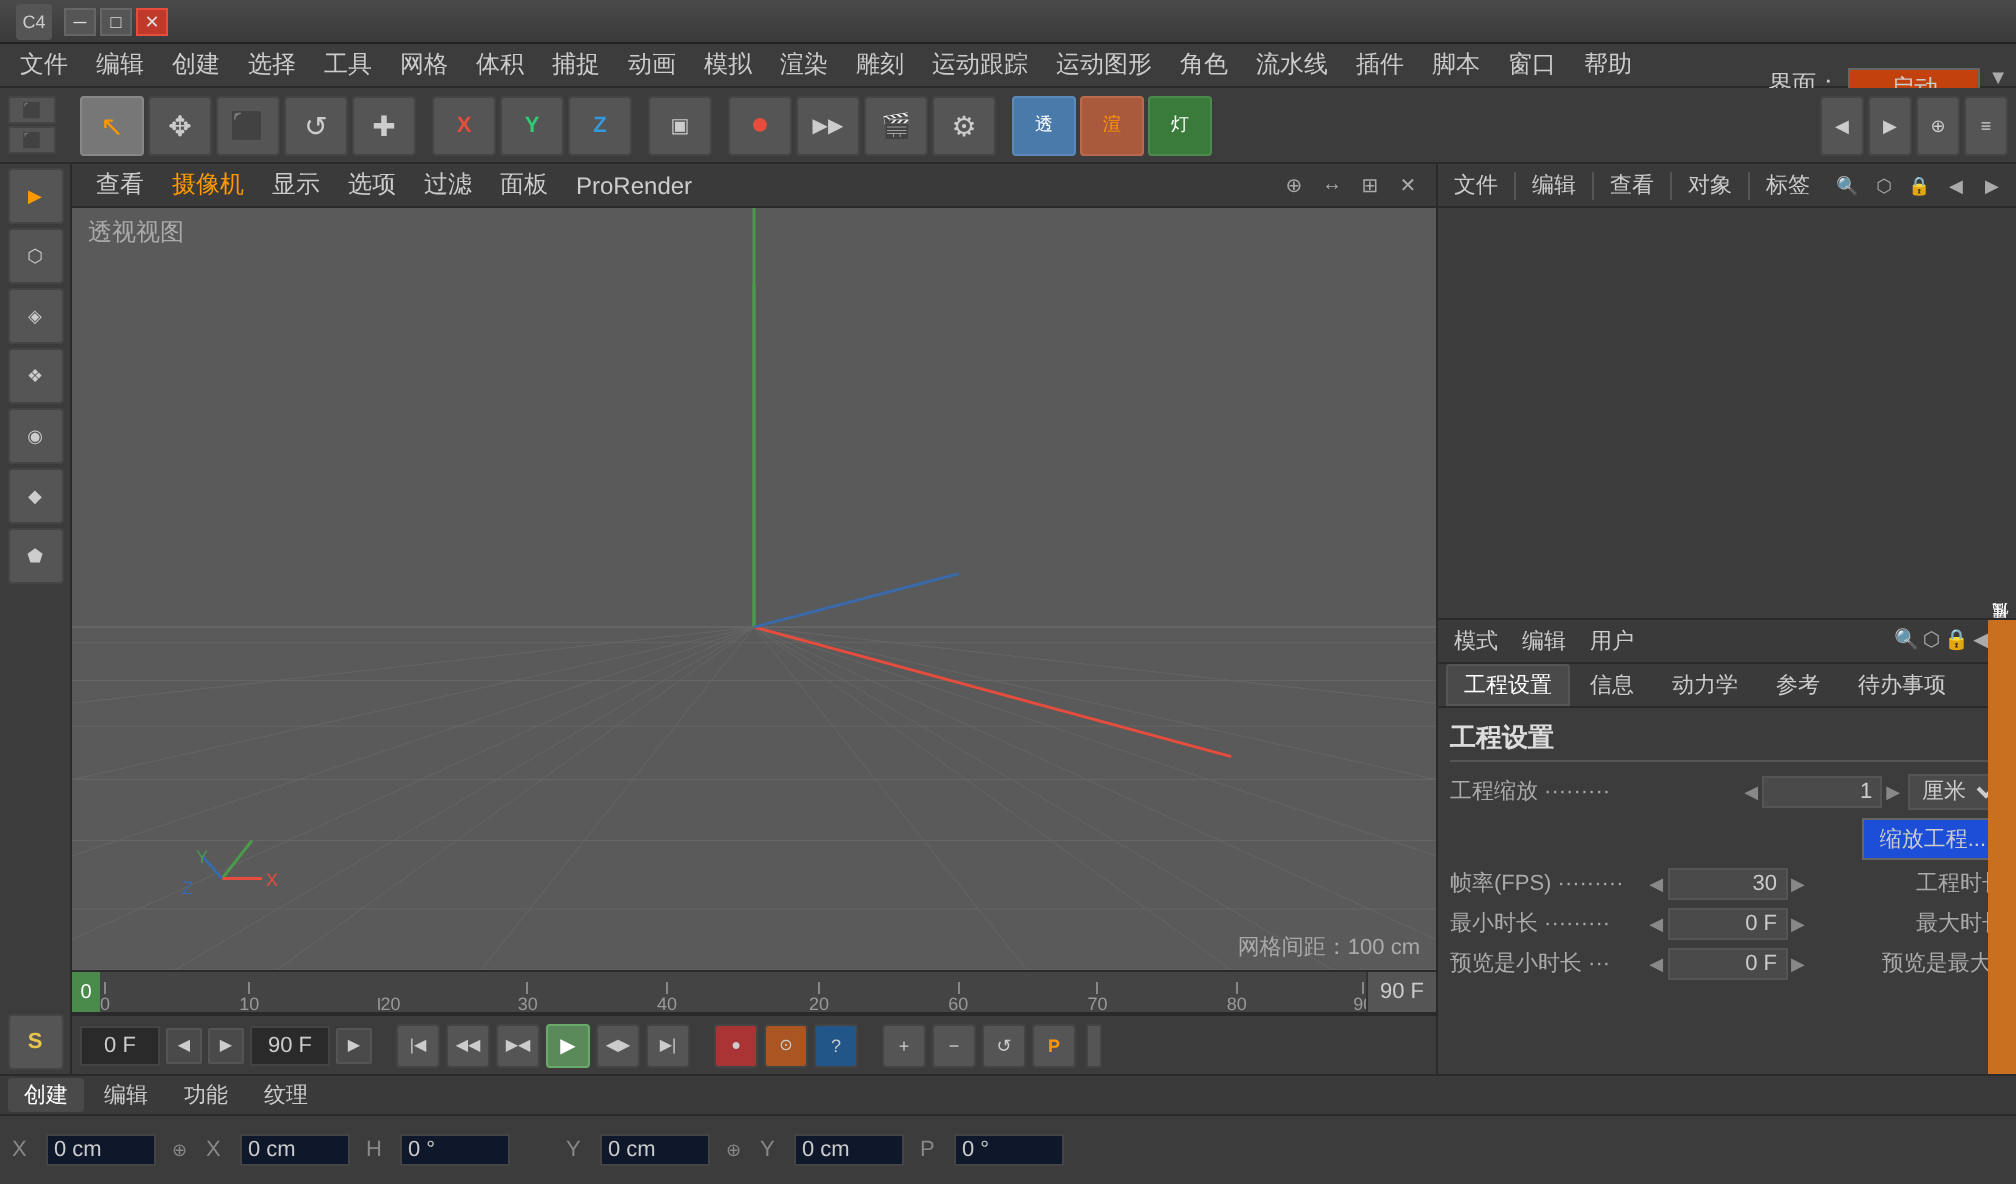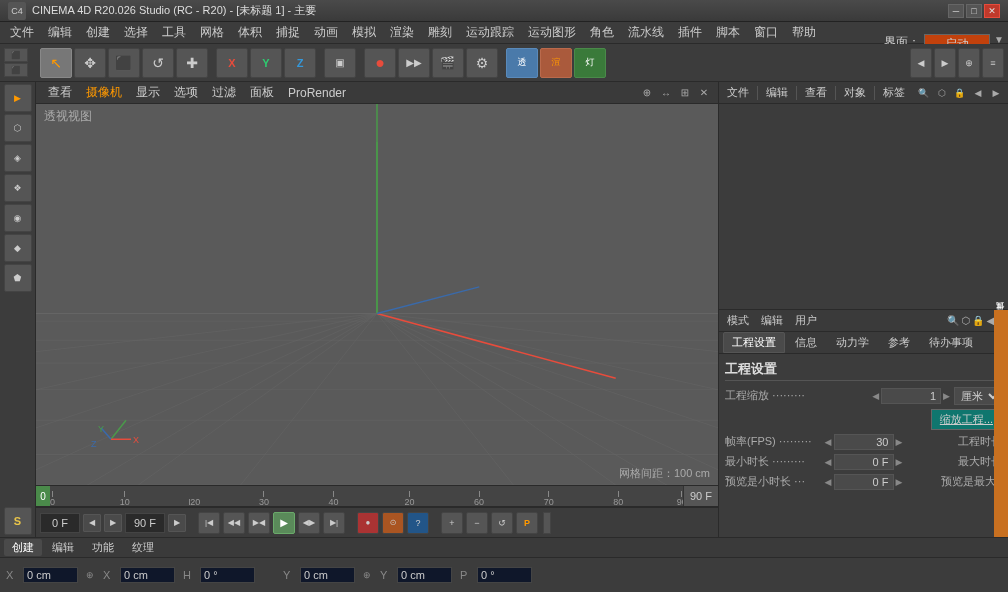--- a/index.html
+++ b/index.html
@@ -57,21 +57,21 @@
     #mode-toolbar { height: 22px; background: #3a3a3a; display: flex; align-items: center; padding: 0 4px; border-bottom: 1px solid #2a2a2a; gap: 4px; }
     .mode-item { font-size: 11px; color: #ccc; padding: 1px 4px; cursor: pointer; }
     
     
     #proj-settings { flex: 1; padding: 6px; overflow-y: auto; background: #3c3c3c; }
     .proj-section-title { font-size: 13px; color: #ddd; font-weight: bold; margin-bottom: 6px; padding-bottom: 2px; border-bottom: 1px solid #555; }
     .proj-row { display: flex; align-items: center; margin-bottom: 4px; gap: 4px; }
     .proj-label { font-size: 11px; color: #aaa; flex: 1; }
     .proj-value { font-size: 11px; color: #ccc; background: #4a4a4a; border: 1px solid #555; padding: 1px 4px; width: 60px; text-align: right; }
     .proj-select { font-size: 11px; color: #ccc; background: #4a4a4a; border: 1px solid #555; padding: 1px 2px; }
-    .proj-btn { font-size: 11px; color: #ccc; background: #0f766e; border: 1px solid #666; padding: 2px 8px; cursor: pointer; text-decoration: underline; }
+    .proj-btn { font-size: 11px; color: #ccc; background: #1d4ed8; border: 1px solid #666; padding: 2px 8px; cursor: pointer; }
     
     
     #timeline { height: 22px; background: #3c3c3c; display: flex; align-items: center; border-top: 1px solid #2a2a2a; border-bottom: 1px solid #2a2a2a; position: relative; overflow: hidden; }
     .tl-start-marker { width: 14px; height: 22px; background: #5a8a5a; display: flex; align-items: center; justify-content: center; font-size: 9px; color: #fff; flex-shrink: 0; }
     .tl-track { flex: 1; height: 22px; background: #444; position: relative; overflow: hidden; }
     .tl-end-marker { background: #555; padding: 0 6px; height: 22px; display: flex; align-items: center; font-size: 11px; color: #ccc; flex-shrink: 0; border-left: 1px solid #333; }
     
     
     #transport { height: 30px; background: #3c3c3c; display: flex; align-items: center; padding: 0 4px; gap: 3px; border-top: 1px solid #2a2a2a; }
     .tr-field { background: #2a2a2a; border: 1px solid #444; width: 40px; height: 20px; font-size: 11px; color: #ccc; text-align: center; display: flex; align-items: center; justify-content: center; }
@@ -103,21 +103,20 @@
     
     svg.grid { position: absolute; top: 0; left: 0; width: 100%; height: 100%; }
   </style>
 </head>
 <body>
 
 <div class="full-layout">
 
   <div id="titlebar">
     <span style="width:18px;height:18px;background:#555;border-radius:2px;margin-right:6px;flex-shrink:0;display:flex;align-items:center;justify-content:center;font-size:9px;">C4</span>
-    <span class="title">CINEMA 4D R20.026 Studio (RC - R20) - [未标题 1] - 主要</span>
     <div class="win-btns">
       <div class="win-btn">─</div>
       <div class="win-btn">□</div>
       <div class="win-btn close">✕</div>
     </div>
   </div>
 
   <div id="menubar">
     <span class="menu-item">文件</span>
     <span class="menu-item">编辑</span>

